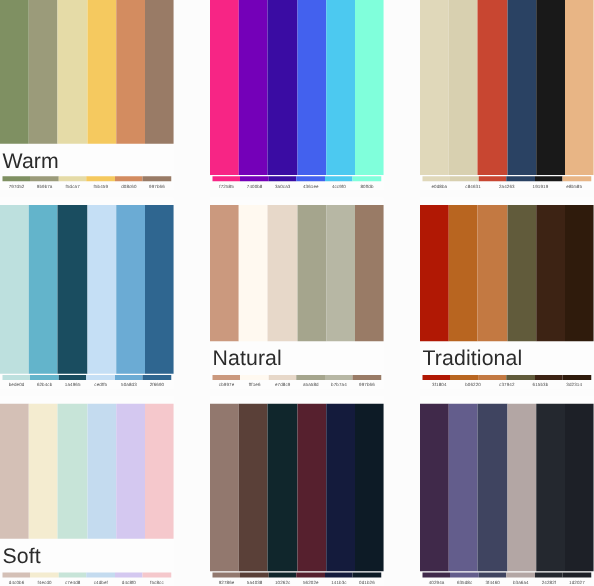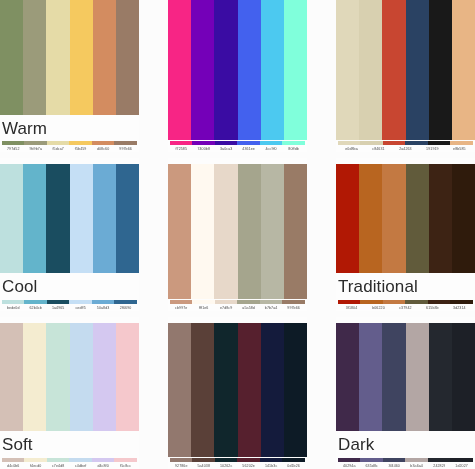--- a/index.html
+++ b/index.html
@@ -182,21 +182,20 @@
     </div>
     <div class="palette-card row-2">
       <div class="swatch-block">
         <div class="swatch" style="background: rgb(189, 224, 222);"></div>
         <div class="swatch" style="background: rgb(99, 180, 203);"></div>
         <div class="swatch" style="background: rgb(26, 77, 96);"></div>
         <div class="swatch" style="background: rgb(197, 223, 245);"></div>
         <div class="swatch" style="background: rgb(107, 171, 212);"></div>
         <div class="swatch" style="background: rgb(47, 102, 144);"></div>
       </div>
-      <div class="palette-title">Cool</div>
       <div class="mini-strip">
         <div class="mini-swatch" style="background: rgb(189, 224, 222);"></div>
         <div class="mini-swatch" style="background: rgb(99, 180, 203);"></div>
         <div class="mini-swatch" style="background: rgb(26, 77, 96);"></div>
         <div class="mini-swatch" style="background: rgb(197, 223, 245);"></div>
         <div class="mini-swatch" style="background: rgb(107, 171, 212);"></div>
         <div class="mini-swatch" style="background: rgb(47, 102, 144);"></div>
       </div>
       <div class="hex-row">
         <div class="hex-code">bede0d</div>
@@ -209,20 +208,21 @@
     </div>
     <div class="palette-card row-2">
       <div class="swatch-block">
         <div class="swatch" style="background: rgb(203, 153, 126);"></div>
         <div class="swatch" style="background: rgb(255, 249, 240);"></div>
         <div class="swatch" style="background: rgb(231, 216, 201);"></div>
         <div class="swatch" style="background: rgb(165, 165, 141);"></div>
         <div class="swatch" style="background: rgb(183, 183, 164);"></div>
         <div class="swatch" style="background: rgb(153, 123, 102);"></div>
       </div>
+      <div class="palette-title">Natural</div>
       <div class="mini-strip">
         <div class="mini-swatch" style="background: rgb(203, 153, 126);"></div>
         <div class="mini-swatch" style="background: rgb(255, 249, 240);"></div>
         <div class="mini-swatch" style="background: rgb(231, 216, 201);"></div>
         <div class="mini-swatch" style="background: rgb(165, 165, 141);"></div>
         <div class="mini-swatch" style="background: rgb(183, 183, 164);"></div>
         <div class="mini-swatch" style="background: rgb(153, 123, 102);"></div>
       </div>
       <div class="hex-row">
         <div class="hex-code">cb997e</div>
@@ -314,21 +314,20 @@
     </div>
     <div class="palette-card row-3">
       <div class="swatch-block">
         <div class="swatch" style="background: rgb(64, 41, 74);"></div>
         <div class="swatch" style="background: rgb(99, 93, 140);"></div>
         <div class="swatch" style="background: rgb(63, 68, 96);"></div>
         <div class="swatch" style="background: rgb(179, 166, 164);"></div>
         <div class="swatch" style="background: rgb(36, 40, 47);"></div>
         <div class="swatch" style="background: rgb(29, 32, 39);"></div>
       </div>
-      <div class="palette-title">Dark</div>
       <div class="mini-strip">
         <div class="mini-swatch" style="background: rgb(64, 41, 74);"></div>
         <div class="mini-swatch" style="background: rgb(99, 93, 140);"></div>
         <div class="mini-swatch" style="background: rgb(63, 68, 96);"></div>
         <div class="mini-swatch" style="background: rgb(179, 166, 164);"></div>
         <div class="mini-swatch" style="background: rgb(36, 40, 47);"></div>
         <div class="mini-swatch" style="background: rgb(29, 32, 39);"></div>
       </div>
       <div class="hex-row">
         <div class="hex-code">40294a</div>

